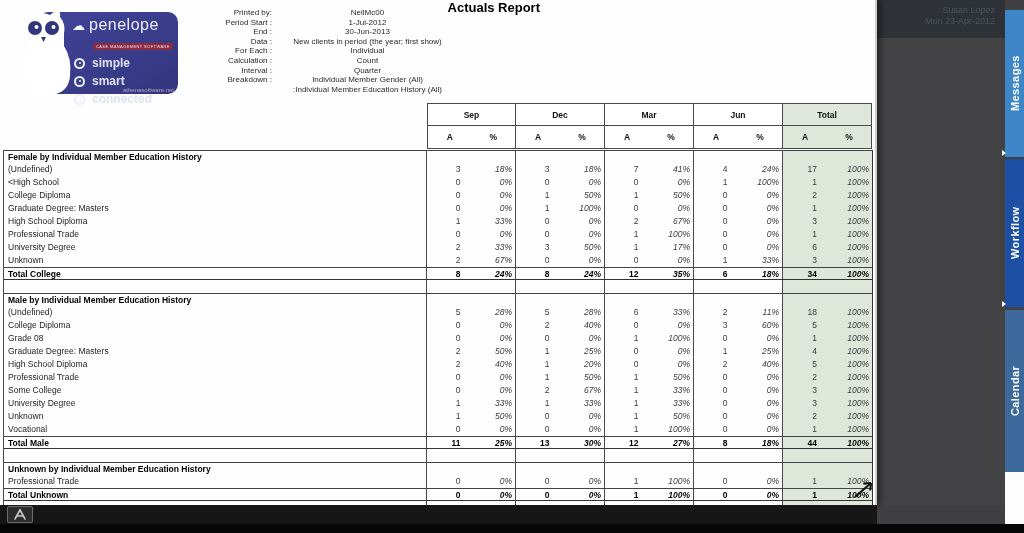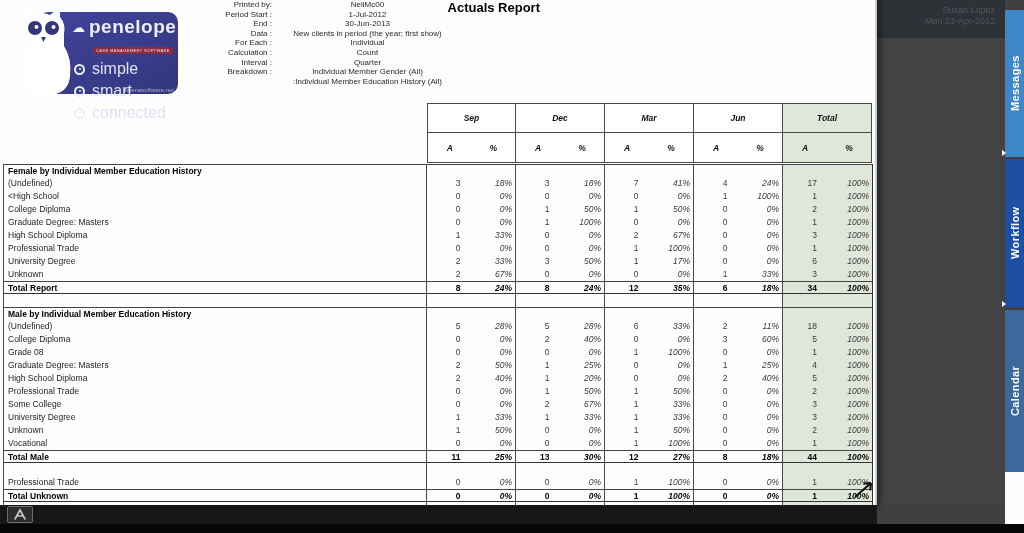--- a/index.html
+++ b/index.html
@@ -33,46 +33,46 @@
               border-right:2px solid #cfcfcf; box-shadow:3px 0 6px rgba(0,0,0,.45); }
 
   
   #logo { position:absolute; left:10px; top:8px; width:168px; height:88px; }
   #logo-rect { position:absolute; left:28px; top:4px; width:140px; height:82px;
                background:linear-gradient(150deg,#41449a,#33367d); border-radius:10px; }
   #logo-owl { position:absolute; left:0; top:-2px; width:78px; height:92px; }
   #logo-texts { position:absolute; left:62px; top:8px; width:104px; height:76px; color:#e7e9f6; }
   #logo-brand-row { display:flex; align-items:center; gap:4px; }
   #logo-cloud { font-size:13px; color:#f2f3fb; }
-  #logo-brand { font-size:19px; font-weight:700; letter-spacing:.5px; color:#eceef9; }
+  #logo-brand { font-size:16px; font-weight:400; letter-spacing:.5px; color:#eceef9; }
   #logo-tagline-strip { display:inline-block; margin-left:21px; background:rgba(148,42,60,.9);
                color:#f3dfe3; font-size:4px; letter-spacing:.4px; padding:1px 3px; border-radius:2px; }
   .logo-line { display:flex; align-items:center; gap:7px; margin-top:4px; margin-left:2px; }
   .logo-dot { width:11px; height:11px; border-radius:50%; border:2px solid #eceef9;
               display:inline-block; position:relative; }
   .logo-dot::after { content:""; position:absolute; left:2.5px; top:2.5px; width:2px; height:2px;
               border-radius:50%; background:#eceef9; }
-  .logo-word { font-size:16px; font-weight:400; color:#dfe2f2; }
+  .logo-word { font-size:12px; font-weight:700; color:#dfe2f2; }
   #logo-site { position:absolute; right:4px; bottom:3px; font-size:6px; color:rgba(255,255,255,.55); }
 
   
   #report-title { position:absolute; left:330px; top:0; width:210px; text-align:right;
                   font-size:13px; font-weight:bold; color:#000; }
-  #meta { position:absolute; left:200px; top:0; width:260px;
+  #meta { position:absolute; left:200px; top:8px; width:260px;
           display:grid; grid-template-columns:72px auto; column-gap:3px;
           font-size:8px; line-height:9.6px; color:#2a2a2a; }
   .meta-label { text-align:right; white-space:nowrap; }
   .meta-value { text-align:center; white-space:nowrap; }
 
   
   #rpt-table { position:absolute; left:3px; top:103px; width:870px; font-size:8.5px; color:#333; }
   .hdr-row { display:flex; margin-left:424px; }
-  .hdr-box { width:89px; height:30px; border:1px solid #4a4a4a; border-left:none;
+  .hdr-box { width:89px; height:23px; border:1px solid #4a4a4a; border-left:none;
              display:flex; align-items:center; justify-content:center;
-             font-weight:bold; color:#111; background:#fff;font-style:italic; }
+             font-weight:bold; color:#111; background:#fff; }
   .hdr-row .hdr-box:first-child { border-left:1px solid #4a4a4a; }
   .hdr-row.sub .hdr-box { border-top:none; }
   .hdr-box.total { background:#dfe6da; border-width:1.5px; border-left:none; }
   .hdr-split { display:flex; width:100%; height:100%; }
   .hdr-split div { width:50%; display:flex; align-items:center; justify-content:center; font-weight:bold; }
 
   #tbody { border-left:1px solid #4a4a4a; border-right:1.5px solid #333; margin-top:1px; }
   .t-row { display:flex; height:13px; line-height:12px; }
   .c-label { width:423px; border-right:1px solid #4a4a4a; padding-left:4px;
              white-space:nowrap; overflow:hidden; color:#1d1d1d; }
@@ -424,21 +424,21 @@
             <div class="grp">
               <div class="cell-a">1</div>
               <div class="cell-p">33%</div>
             </div>
             <div class="grp total">
               <div class="cell-a">3</div>
               <div class="cell-p">100%</div>
             </div>
           </div>
           <div class="t-row totalrow">
-            <div class="c-label">Total Report</div>
+            <div class="c-label">Total College</div>
             <div class="grp">
               <div class="cell-a">8</div>
               <div class="cell-p">24%</div>
             </div>
             <div class="grp">
               <div class="cell-a">8</div>
               <div class="cell-p">24%</div>
             </div>
             <div class="grp">
               <div class="cell-a">12</div>
@@ -747,20 +747,43 @@
               <div class="cell-a">8</div>
               <div class="cell-p">18%</div>
             </div>
             <div class="grp total">
               <div class="cell-a">44</div>
               <div class="cell-p">100%</div>
             </div>
           </div>
           <div class="t-row blank">
             <div class="c-label"></div>
+            <div class="grp">
+              <div class="cell-a"></div>
+              <div class="cell-p"></div>
+            </div>
+            <div class="grp">
+              <div class="cell-a"></div>
+              <div class="cell-p"></div>
+            </div>
+            <div class="grp">
+              <div class="cell-a"></div>
+              <div class="cell-p"></div>
+            </div>
+            <div class="grp">
+              <div class="cell-a"></div>
+              <div class="cell-p"></div>
+            </div>
+            <div class="grp total">
+              <div class="cell-a"></div>
+              <div class="cell-p"></div>
+            </div>
+          </div>
+          <div class="t-row sectionhdr">
+            <div class="c-label">Unknown by Individual Member Education History</div>
             <div class="grp">
               <div class="cell-a"></div>
               <div class="cell-p"></div>
             </div>
             <div class="grp">
               <div class="cell-a"></div>
               <div class="cell-p"></div>
             </div>
             <div class="grp">
               <div class="cell-a"></div>

